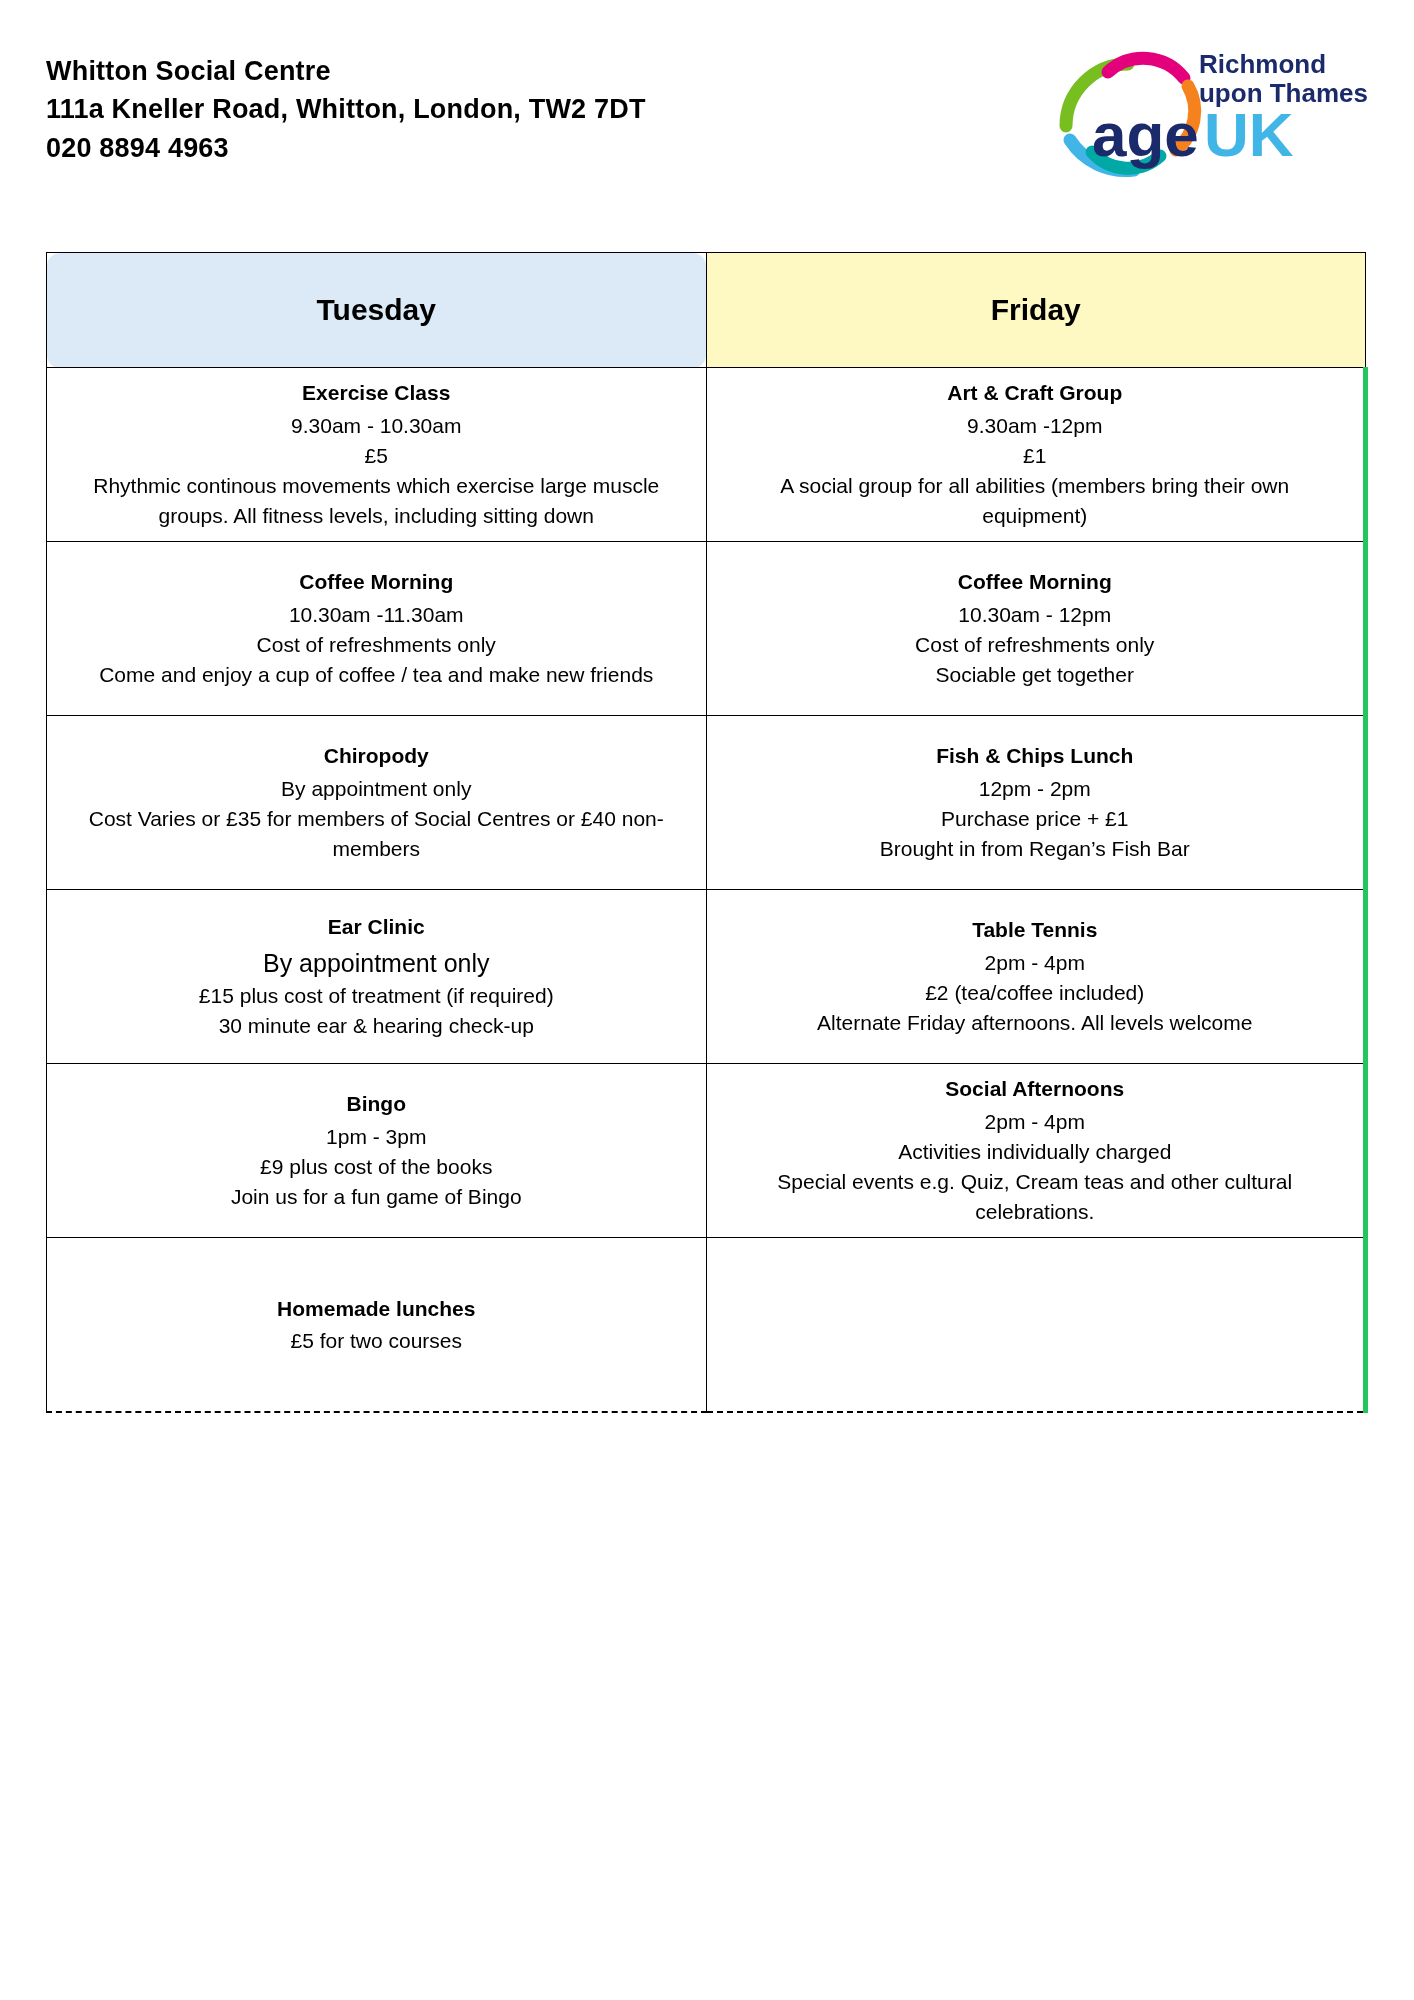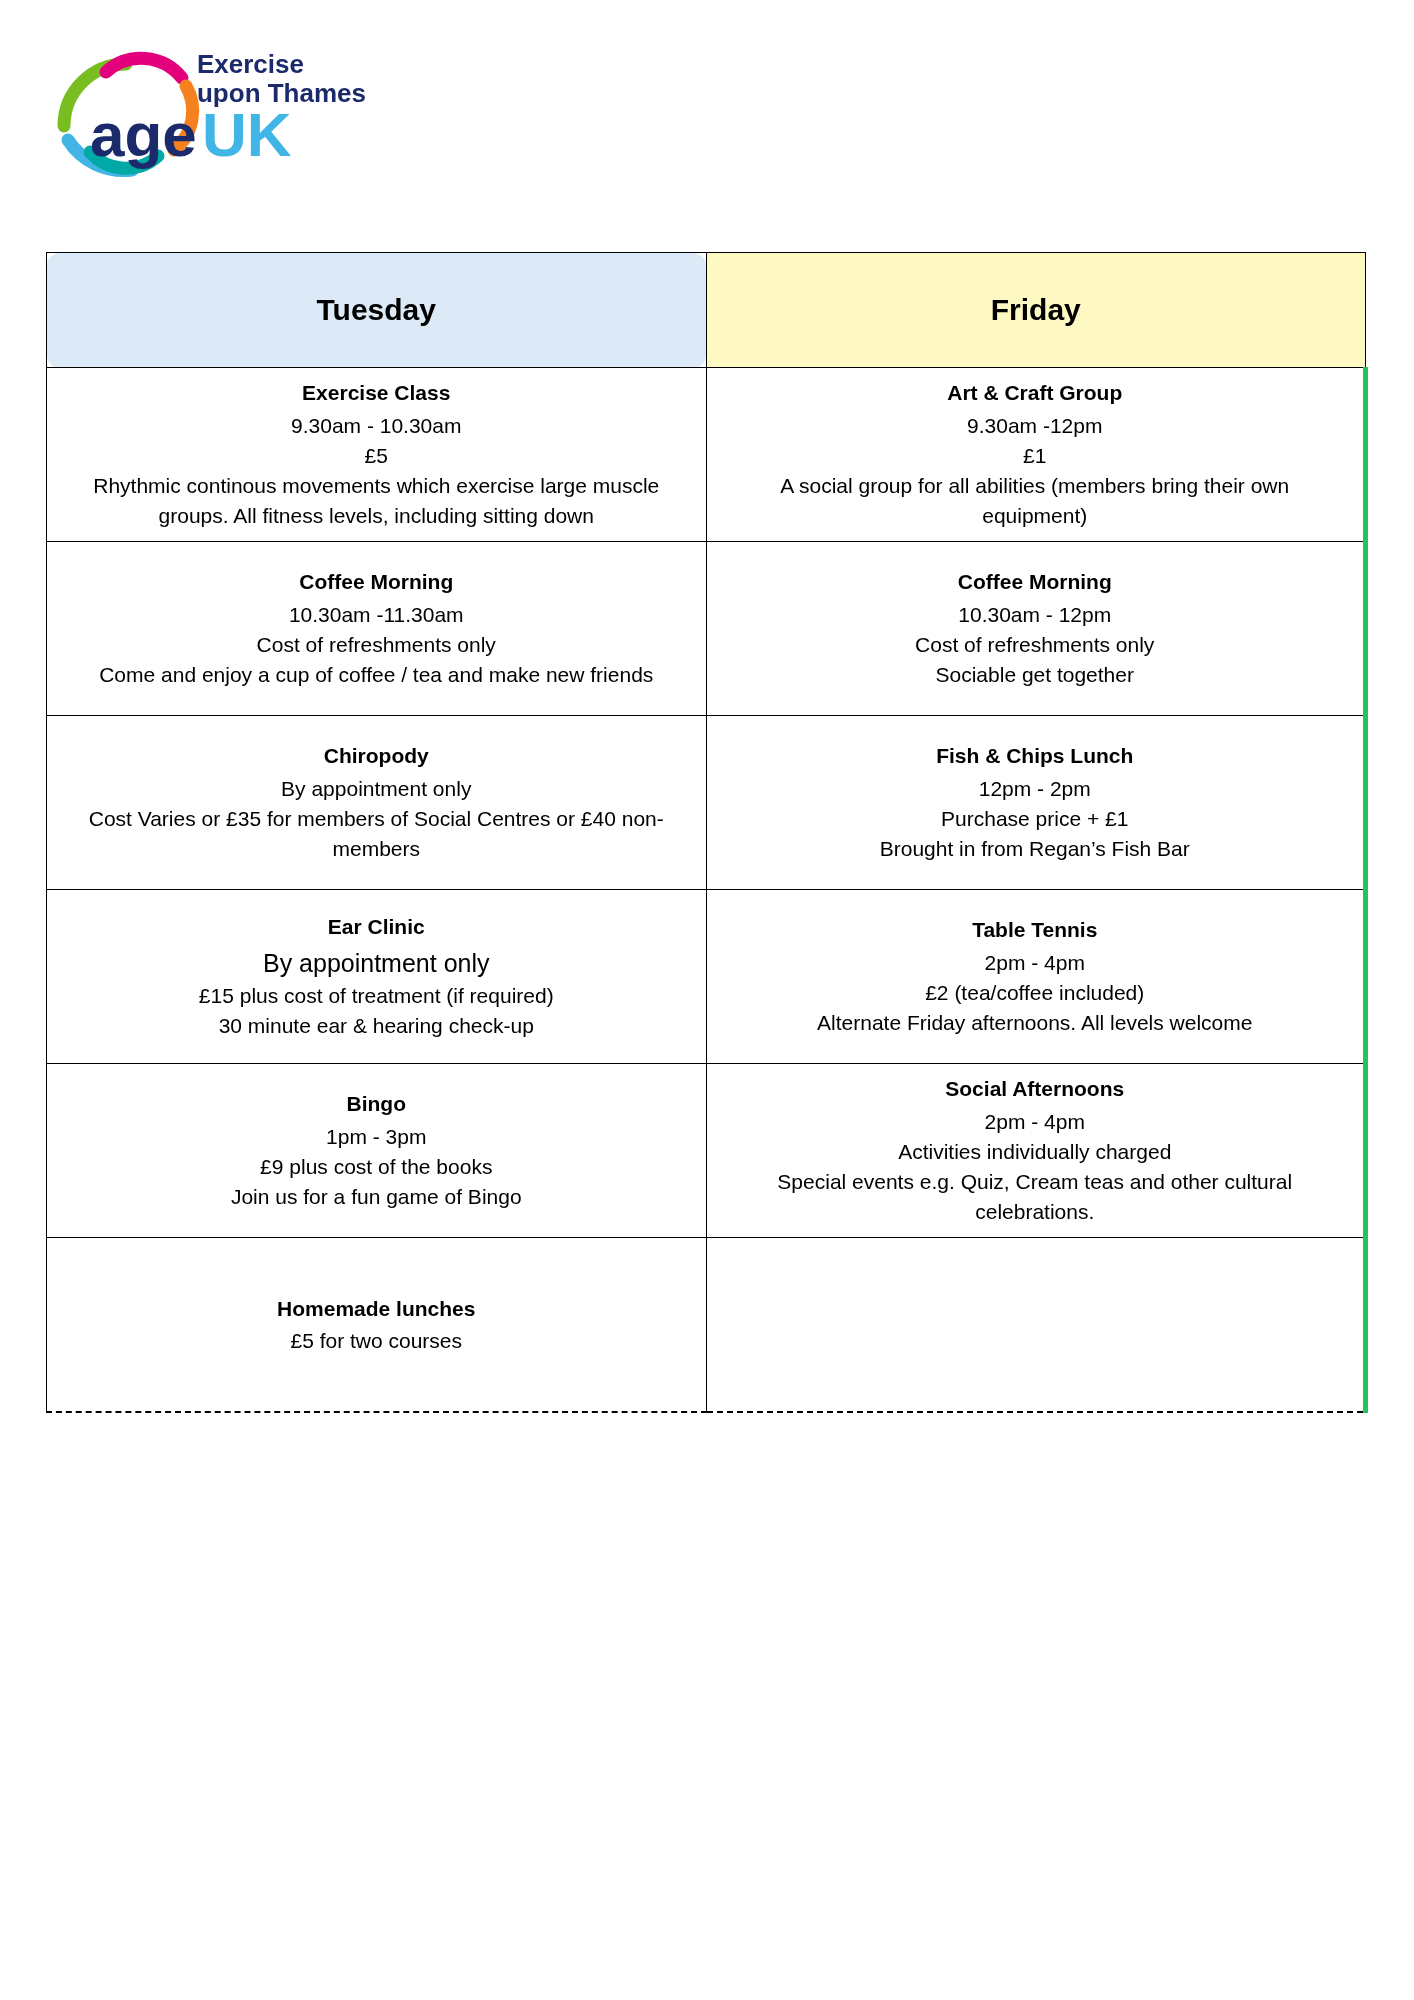--- a/index.html
+++ b/index.html
@@ -113,35 +113,40 @@
     line-height: 1.45;
   }
   .empty { min-height: 10px; }
 </style>
 </head>
 <body>
 
 <div class="page">
 
   <div class="header">
+    <div class="venue-block">
+      <div class="venue-line">Whitton Social Centre</div>
+      <div class="venue-line">111a Kneller Road, Whitton, London, TW2 7DT</div>
+      <div class="venue-line">020 8894 4963</div>
+    </div>
 
     <div class="logo">
       <svg width="320" height="140" viewBox="0 0 320 140">
 
         <path d="M18 82 A62 62 0 0 1 80 20" fill="none" stroke="#78be20" stroke-width="13" stroke-linecap="round"></path>
         <path d="M22 96 A66 66 0 0 0 86 126" fill="none" stroke="#41b6e6" stroke-width="13" stroke-linecap="round"></path>
         <path d="M60 28 A52 52 0 0 1 136 34" fill="none" stroke="#e4007c" stroke-width="13" stroke-linecap="round"></path>
         <path d="M140 42 A50 50 0 0 1 128 106" fill="none" stroke="#f5821f" stroke-width="13" stroke-linecap="round"></path>
         <path d="M44 108 A48 48 0 0 0 112 112" fill="none" stroke="#00a9a5" stroke-width="13" stroke-linecap="round"></path>
 
         <text x="44" y="112" font-family="Liberation Sans, sans-serif" font-size="62" font-weight="bold" fill="#1b2a6b">age</text>
         <text x="156" y="112" font-family="Liberation Sans, sans-serif" font-size="62" font-weight="bold" fill="#41b6e6">UK</text>
       </svg>
       <div class="logo-text" style="top:6px;">
-        <div class="brand-line">Exercise</div>
+        <div class="brand-line">Richmond</div>
         <div class="brand-line">upon Thames</div>
       </div>
     </div>
   </div>
 
   <table class="timetable">
     <thead>
       <tr>
         <th class="head-cell head-tuesday">Tuesday</th>
         <th class="head-cell head-friday">Friday</th>

